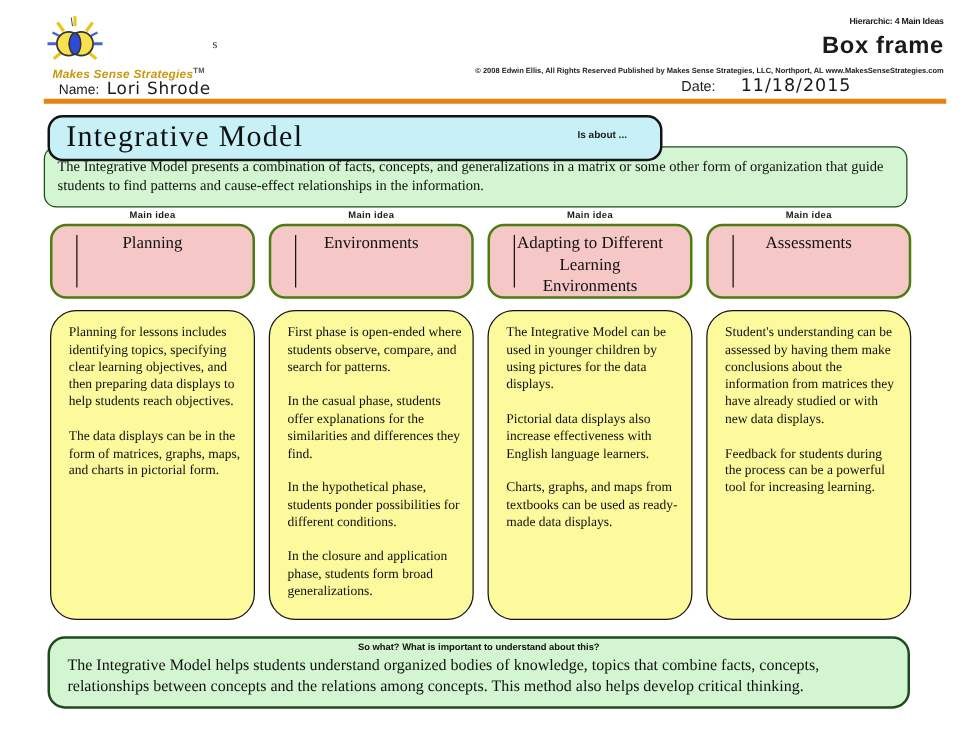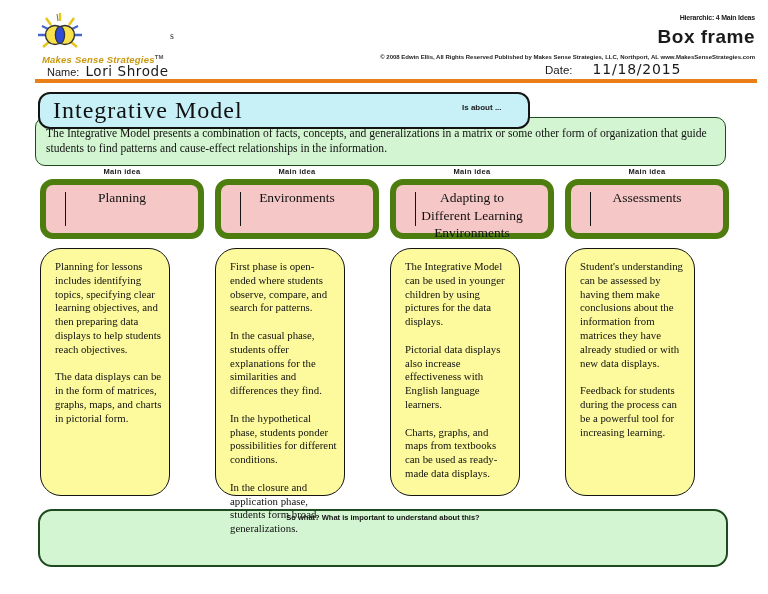--- a/index.html
+++ b/index.html
@@ -32,26 +32,26 @@
                font-family:"Liberation Serif", serif; font-size:24px; letter-spacing:1px;
                line-height:32px; padding-left:13px; color:#111; }
   .is-about { left:462px; top:103px; font-size:8px; font-weight:bold; z-index:2; }
 
   
   .column { top:165px; width:164px; height:332px; }
   .col-1 { left:40px; } .col-2 { left:215px; } .col-3 { left:390px; } .col-4 { left:565px; }
   .main-idea { position:absolute; top:2px; width:100%; text-align:center;
                font-size:7.5px; font-weight:bold; letter-spacing:0.3px; }
   .pink-box { position:absolute; top:14px; left:0; width:164px; height:60px; background:#f6c7c7;
-              border:6px solid #4d7c0f; border-radius:13px; z-index:2; }
+              border:2px solid #4d7c0f; border-radius:13px; z-index:2; }
   .pink-vline { position:absolute; left:19px; top:7px; bottom:7px; width:1px; background:#141414; }
   .pink-heading { position:absolute; top:4px; left:0; width:100%; padding:0 21px;
                   text-align:center; font-family:"Liberation Serif", serif; font-size:13.5px;
                   line-height:17.5px; color:#111; }
-  .yellow-box { position:absolute; top:83px; left:0; width:130px; height:248px; background:#fcfa9c;
+  .yellow-box { position:absolute; top:83px; left:0; width:164px; height:248px; background:#fcfa9c;
                 border:1.5px solid #141414; border-radius:21px; z-index:1; }
   .yellow-text { position:absolute; top:11px; left:14px; right:7px;
                  font-family:"Liberation Serif", serif; font-size:10.8px; line-height:13.8px;
                  color:#111; white-space:pre-line; }
 
   
   .summary-box { left:38px; top:509px; width:690px; height:58px; background:#d3f5d1;
                  border:2px solid #1f4a1f; border-radius:14px; }
   .so-what { position:absolute; top:2px; left:0; width:100%; text-align:center;
              font-size:7.5px; font-weight:bold; color:#111; }
@@ -150,13 +150,14 @@
   </div>
   <div class="yellow-box">
     <div class="yellow-text">Student's understanding can be assessed by having them make conclusions about the information from matrices they have already studied or with new data displays.
 
 Feedback for students during the process can be a powerful tool for increasing learning.</div>
   </div>
 </div>
 
 <div class="abs summary-box">
   <div class="so-what">So what? What is important to understand about this?</div>
+  <div class="summary-text">The Integrative Model helps students understand organized bodies of knowledge, topics that combine facts, concepts, relationships between concepts and the relations among concepts.  This method also helps develop critical thinking.</div>
 </div>
 
 </body></html>

